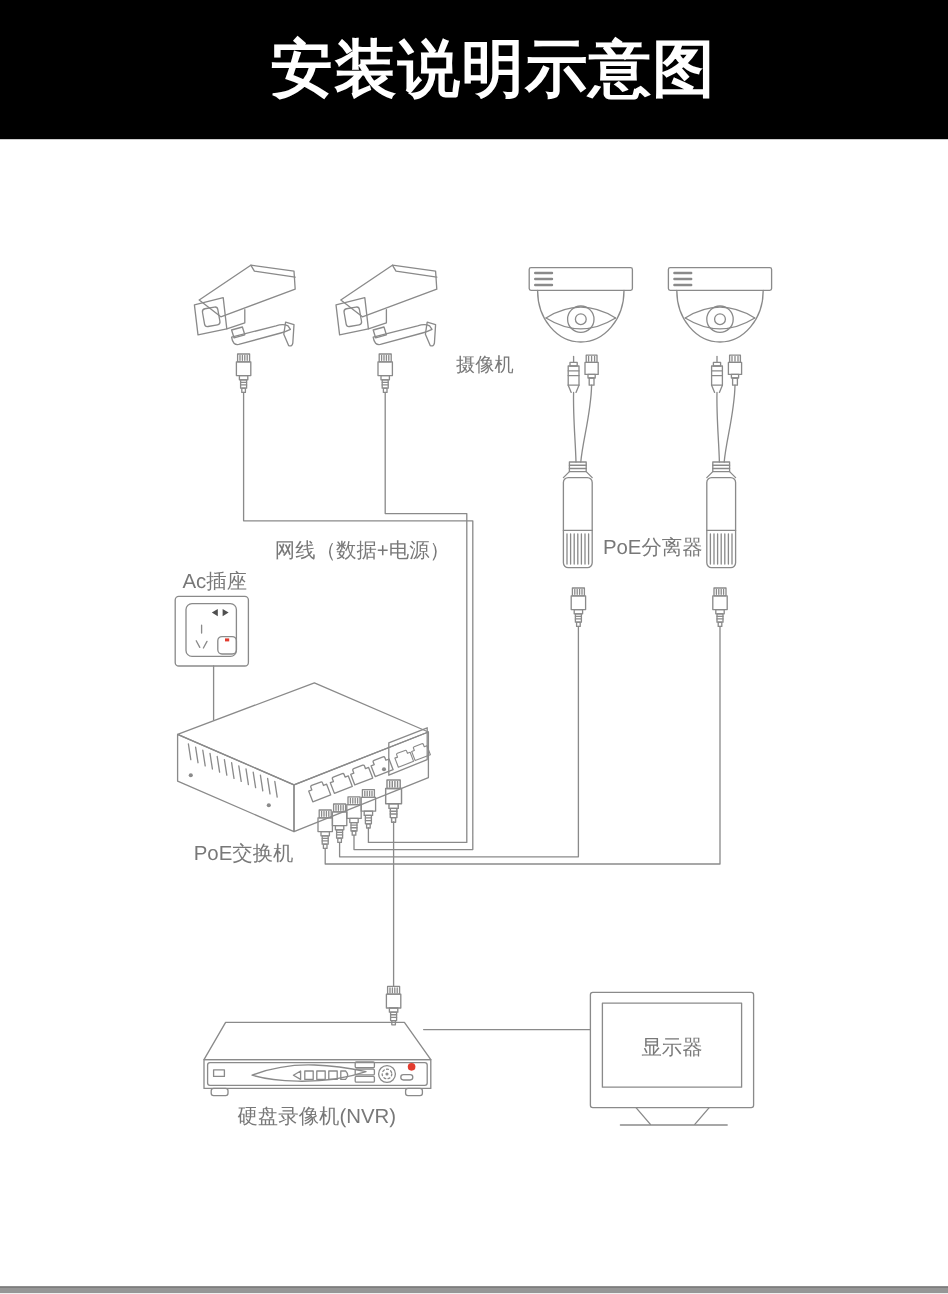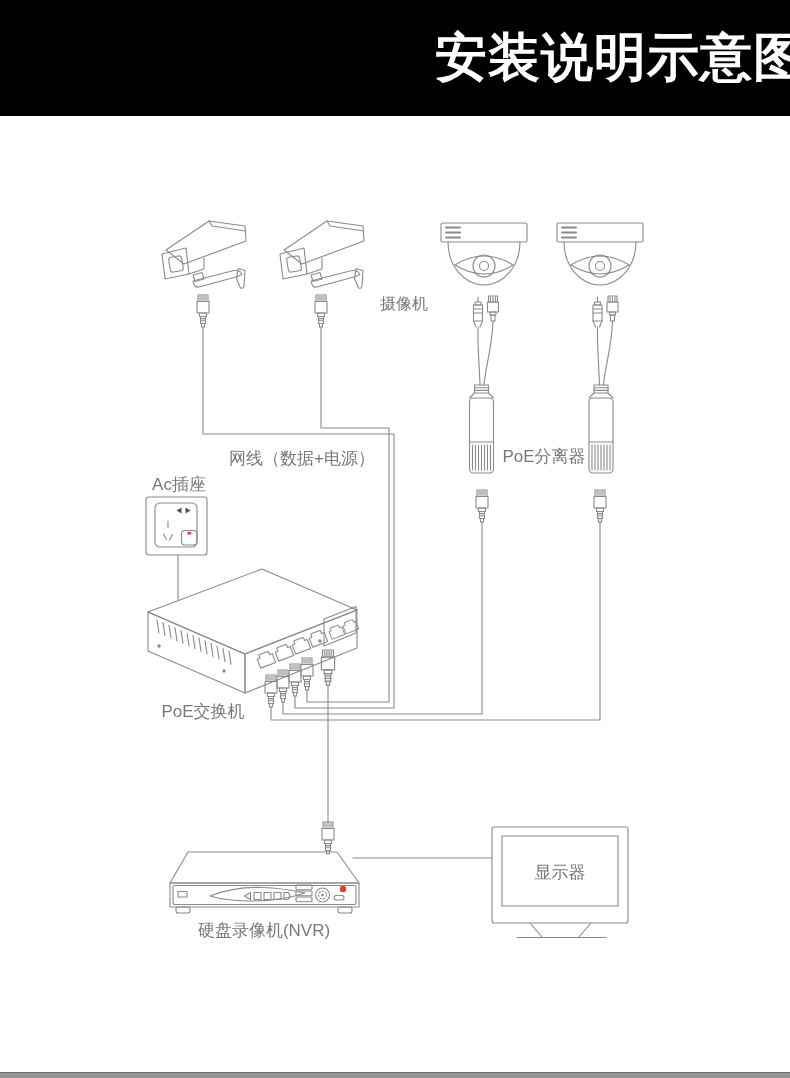--- a/index.html
+++ b/index.html
@@ -1,20 +1,20 @@
 <!DOCTYPE html>
 <html><head>
 <meta charset="utf-8">
 <style>
   html,body{margin:0;padding:0;background:#ffffff;}
   #page{position:relative;width:790px;height:1078px;background:#ffffff;overflow:hidden;
         font-family:"Liberation Sans", sans-serif;}
   
   #hdr{position:absolute;left:0;top:0;width:790px;height:116px;background:#000000;
-       display:flex;align-items:center;justify-content:flex-end;}
+       display:flex;align-items:center;justify-content:center;}
   #hdr .t{color:#ffffff;font-size:52px;font-weight:600;letter-spacing:1px;transform:translateX(16px);white-space:nowrap;}
   
   #ftr{position:absolute;left:0;top:1072px;width:790px;height:6px;background:#969696;border-top:1px solid #6e6e6e;box-sizing:border-box;}
   
   svg#diag{position:absolute;left:0;top:0;}
   .ln{fill:none;stroke:#8a8a8a;stroke-width:1.1;stroke-linecap:round;stroke-linejoin:round;}
   .lnf{fill:#8a8a8a;stroke:none;}
   .thick{stroke-width:2;}
   .dlabel{font-family:"Liberation Sans", sans-serif;font-size:17px;fill:#787878;text-anchor:middle;}
   .dlabel.sm{font-size:16px;}

